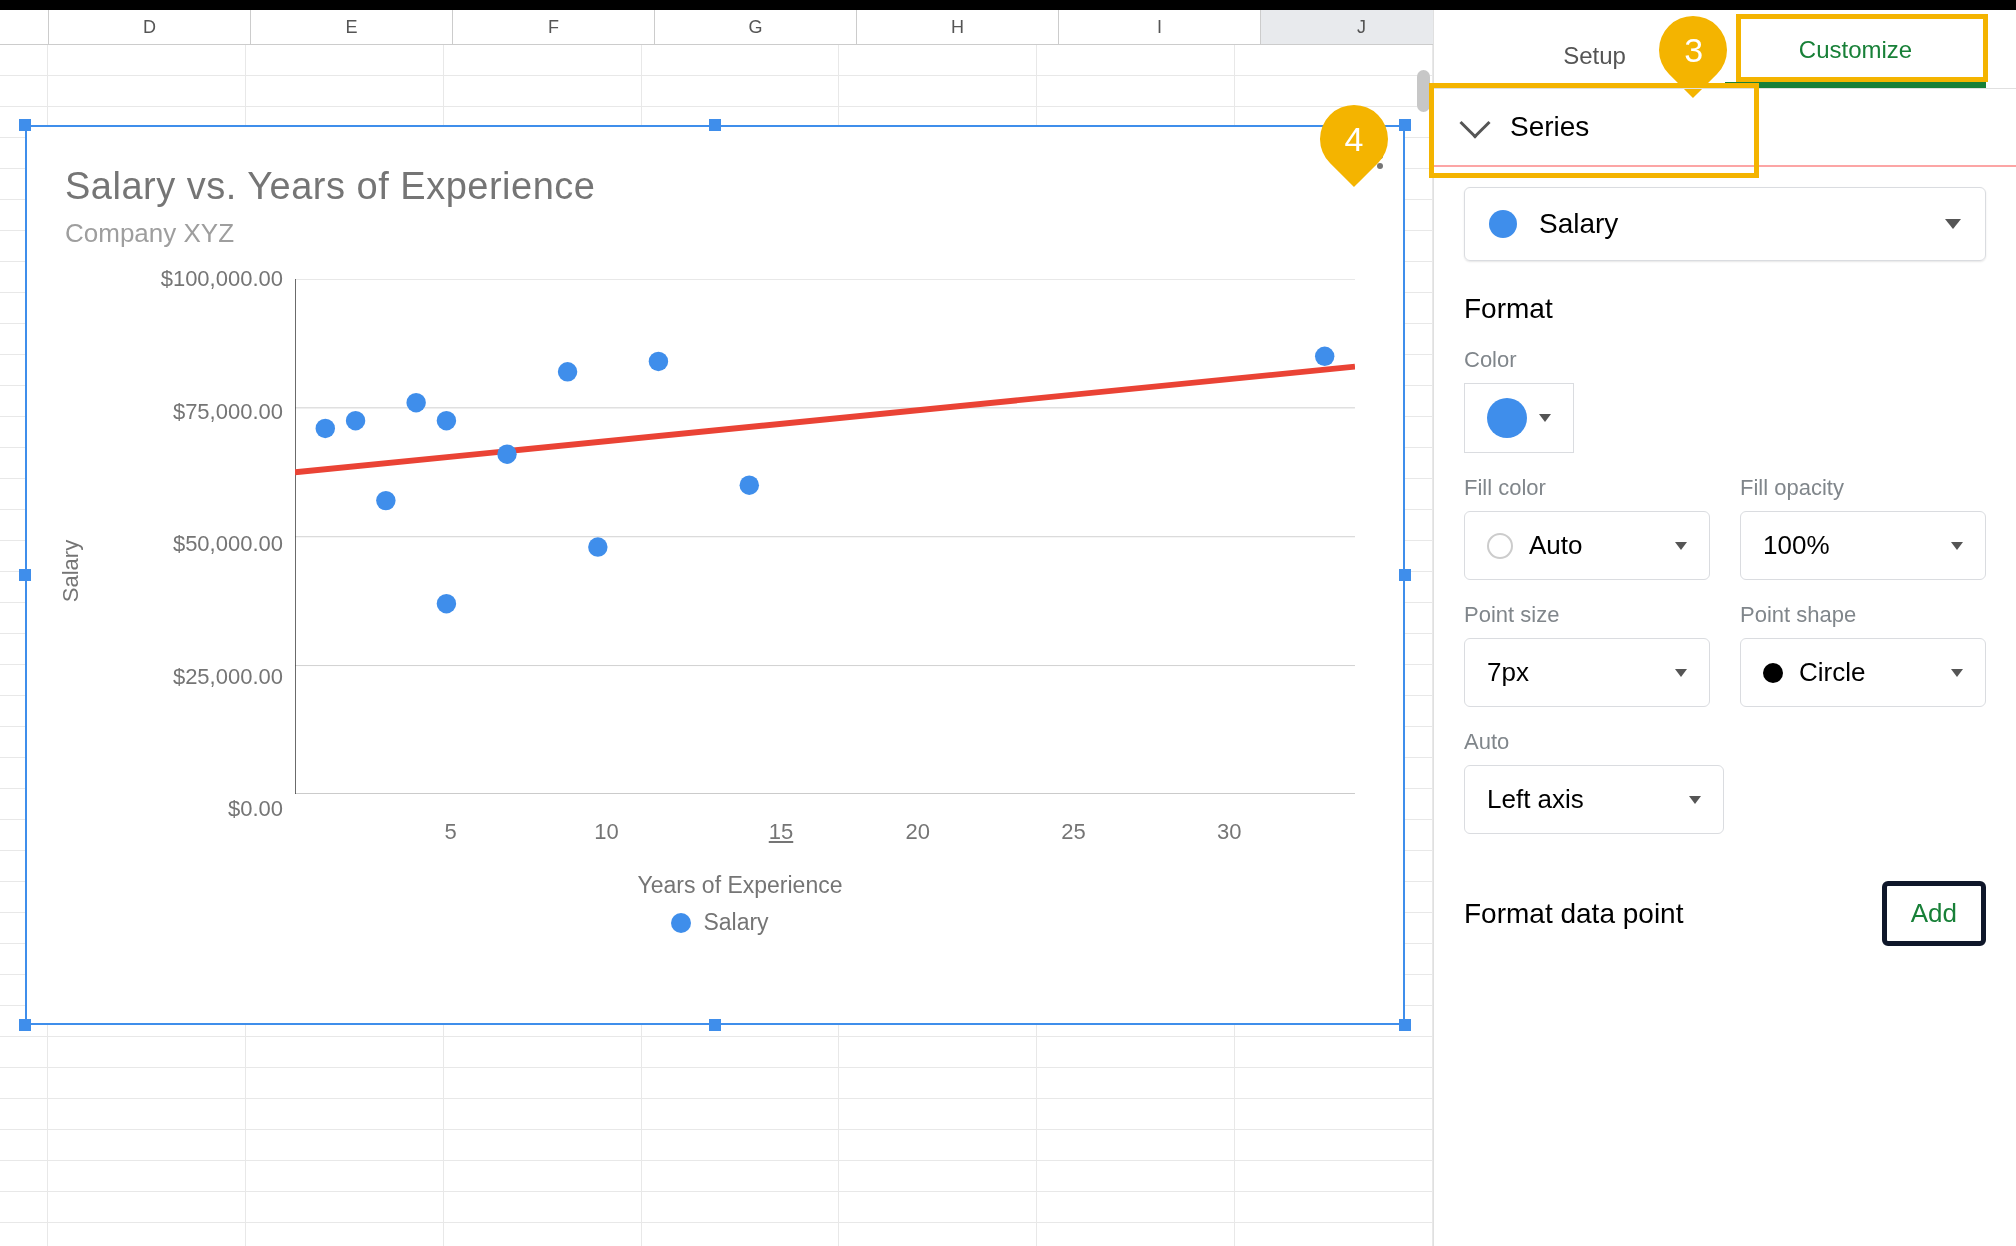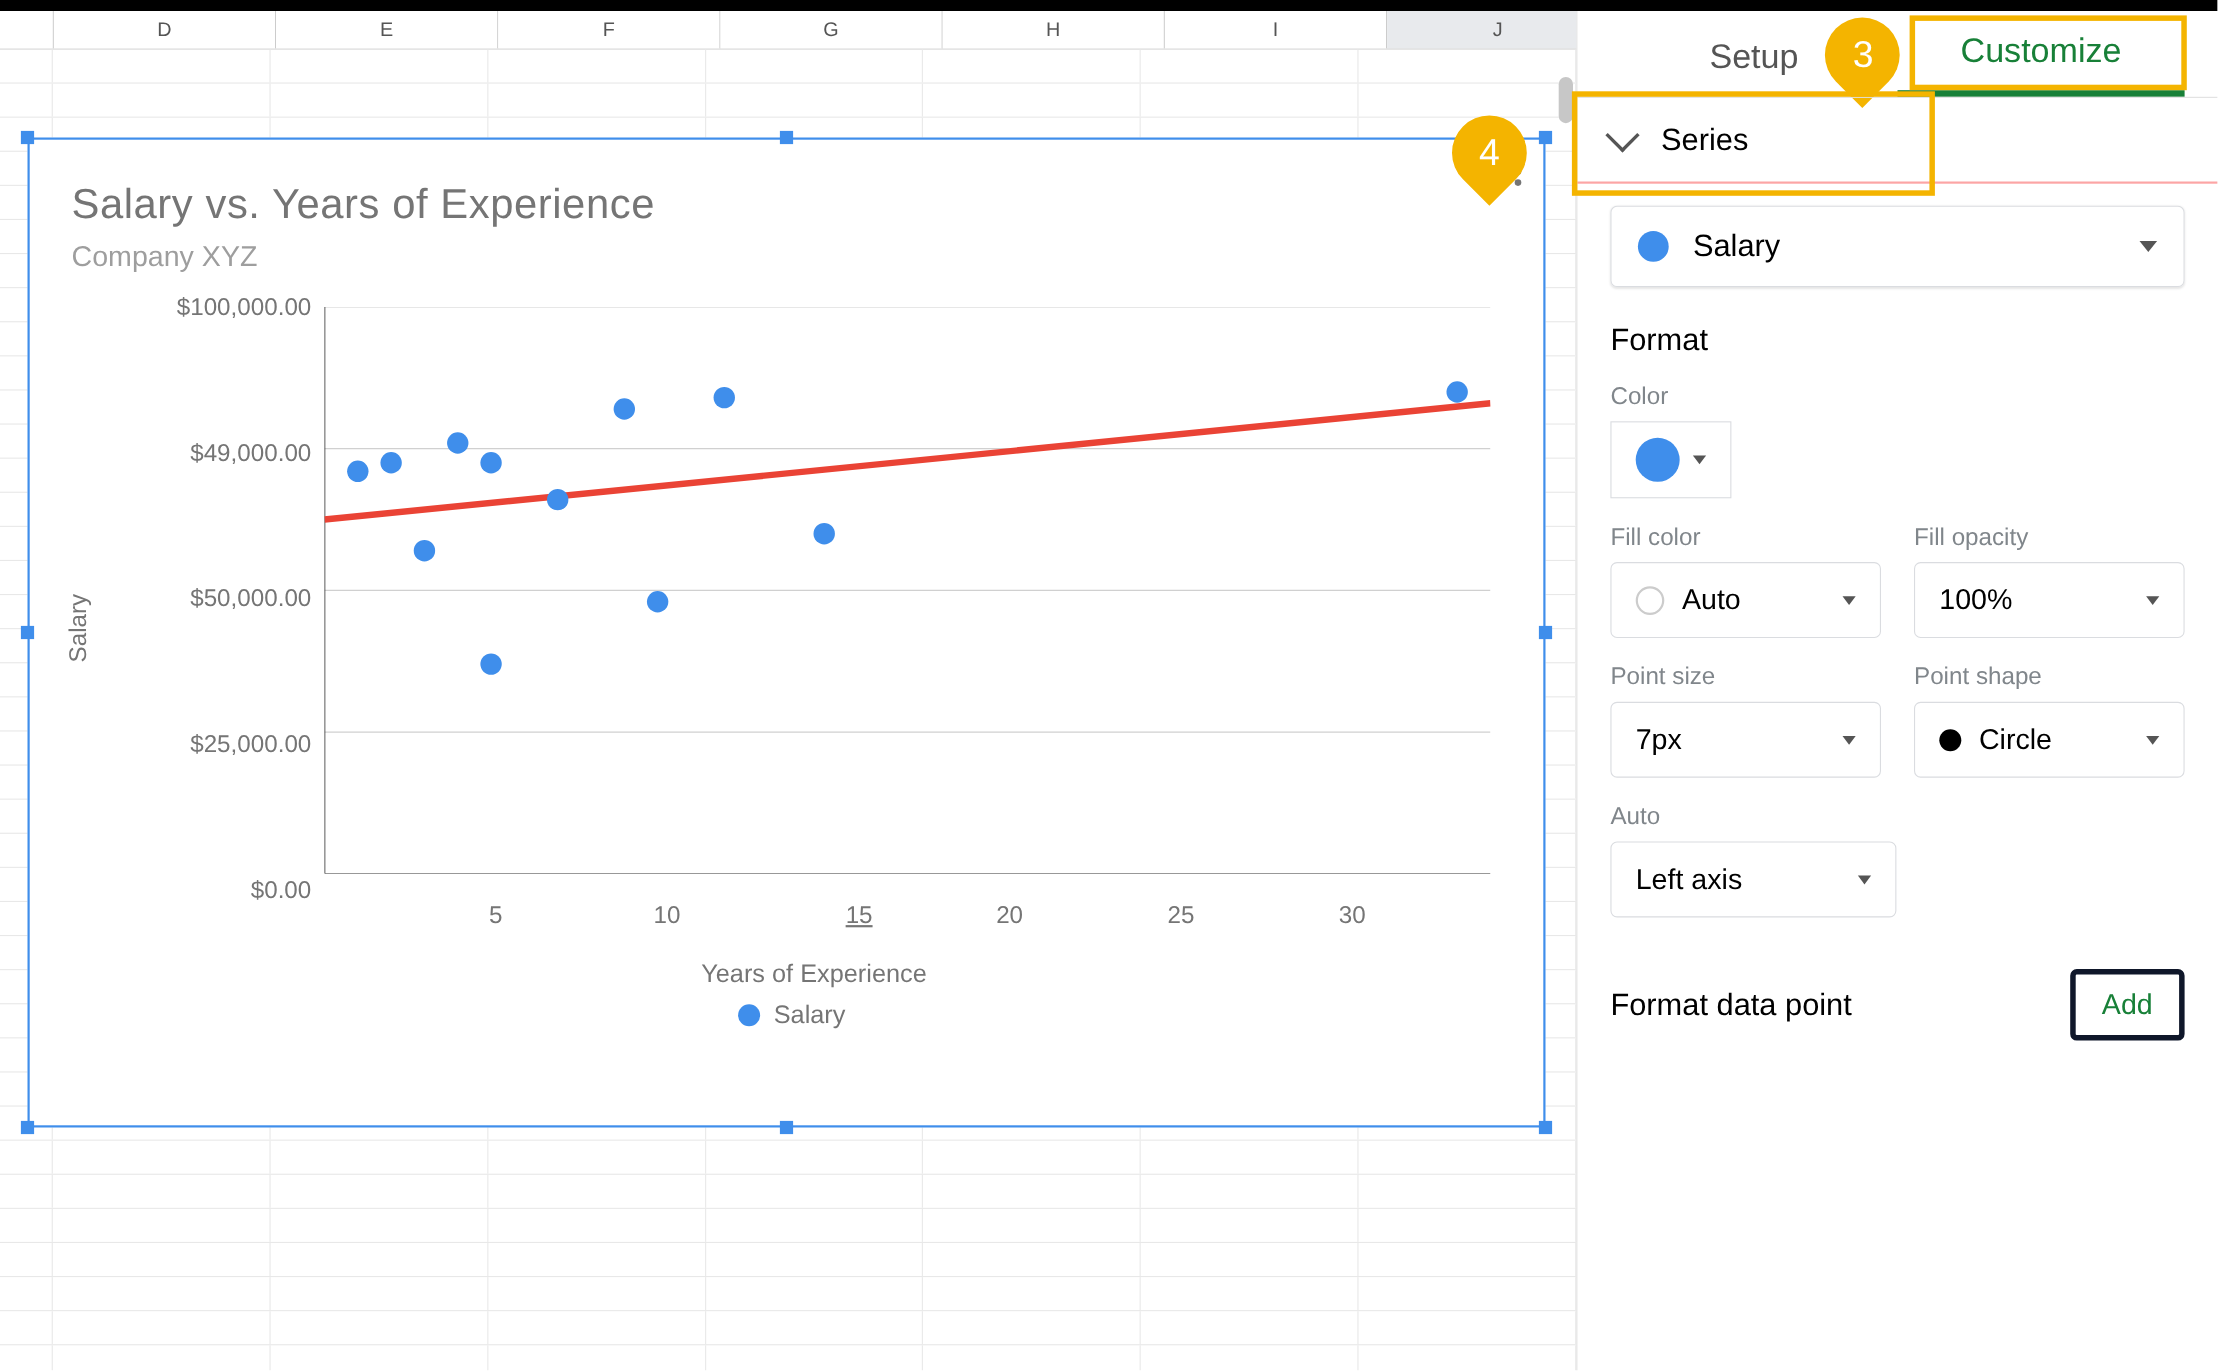--- a/index.html
+++ b/index.html
@@ -61,21 +61,21 @@
     .callout { position: absolute; display: flex; align-items: center; }
     .callout .bubble { background: #f4b400; color: #fff; font-size: 34px; font-weight: 400; width: 68px; height: 68px; border-radius: 50% 50% 50% 0; display: flex; align-items: center; justify-content: center; transform: rotate(-45deg); }
     .callout .bubble span { transform: rotate(45deg); }
     .callout-right .bubble { border-radius: 50% 50% 0 50%; transform: rotate(45deg); }
     .callout-right .bubble span { transform: rotate(-45deg); }
     .hl-box { position: absolute; border: 5px solid #f4b400; }
 
     
     .sidebar { width: 582px; background: #fff; display: flex; flex-direction: column; }
     .tabs { display: flex; height: 78px; align-items: flex-end; padding: 0 30px 0 30px; }
-    .tab { flex: 1; text-align: center; font-size: 31px; padding-bottom: 18px; color: #555; cursor: pointer; }
+    .tab { flex: 1; text-align: center; font-size: 24px; padding-bottom: 18px; color: #555; cursor: pointer; }
     .tab.active { color: #188038; font-weight: 500; border-bottom: 6px solid #188038; }
 
     .section-hdr { display: flex; align-items: center; gap: 24px; padding: 22px 30px; font-size: 28px; font-weight: 500; border-top: 1px solid #e0e0e0; border-bottom: 2px solid #fca5a5; cursor: pointer; }
     .chev { width: 22px; height: 22px; border-right: 3px solid #555; border-bottom: 3px solid #555; transform: rotate(45deg); margin-top: -8px; }
 
     .panel-body { padding: 20px 30px 30px 30px; display: flex; flex-direction: column; gap: 22px; }
     .dropdown { border: 1px solid #dadce0; border-radius: 6px; padding: 20px 24px; display: flex; align-items: center; gap: 22px; font-size: 28px; cursor: pointer; position: relative; box-shadow: 0 1px 2px rgba(0,0,0,0.1); }
     .dropdown .caret { margin-left: auto; width: 0; height: 0; border-left: 8px solid transparent; border-right: 8px solid transparent; border-top: 10px solid #555; }
     .blue-dot { width: 28px; height: 28px; border-radius: 50%; background: #3f8eeb; }
     .black-dot { width: 20px; height: 20px; border-radius: 50%; background: #000; }
@@ -530,21 +530,21 @@
           </div>
         <div class="chart-title">Salary vs. Years of Experience</div>
         <div class="chart-sub">Company XYZ</div>
 
         <div class="plot-box">
           <div class="ylabel">Salary</div>
           <div class="y-ticks" id="yticks">
               <div class="y-tick" style="top: 530px;">$0.00</div>
               <div class="y-tick" style="top: 397.5px;">$25,000.00</div>
               <div class="y-tick" style="top: 265px;">$50,000.00</div>
-              <div class="y-tick" style="top: 132.5px;">$49,000.00</div>
+              <div class="y-tick" style="top: 132.5px;">$75,000.00</div>
               <div class="y-tick" style="top: 0px;">$100,000.00</div>
             </div>
           <svg class="plot-svg" id="plotsvg" viewBox="0 0 1090 530" preserveAspectRatio="none">
               <line x1="0" x2="1090" y1="530" y2="530" stroke="#333" stroke-width="1.5"></line>
               <line x1="0" x2="1090" y1="397.5" y2="397.5" stroke="#d0d0d0" stroke-width="1"></line>
               <line x1="0" x2="1090" y1="265" y2="265" stroke="#d0d0d0" stroke-width="1"></line>
               <line x1="0" x2="1090" y1="132.5" y2="132.5" stroke="#d0d0d0" stroke-width="1"></line>
               <line x1="0" x2="1090" y1="0" y2="0" stroke="#d0d0d0" stroke-width="1"></line>
               <line x1="0" x2="0" y1="0" y2="530" stroke="#333" stroke-width="1.5"></line>
               <line x1="0" y1="198.75" x2="1090" y2="90.10000000000002" stroke="#ea4335" stroke-width="6"></line>

